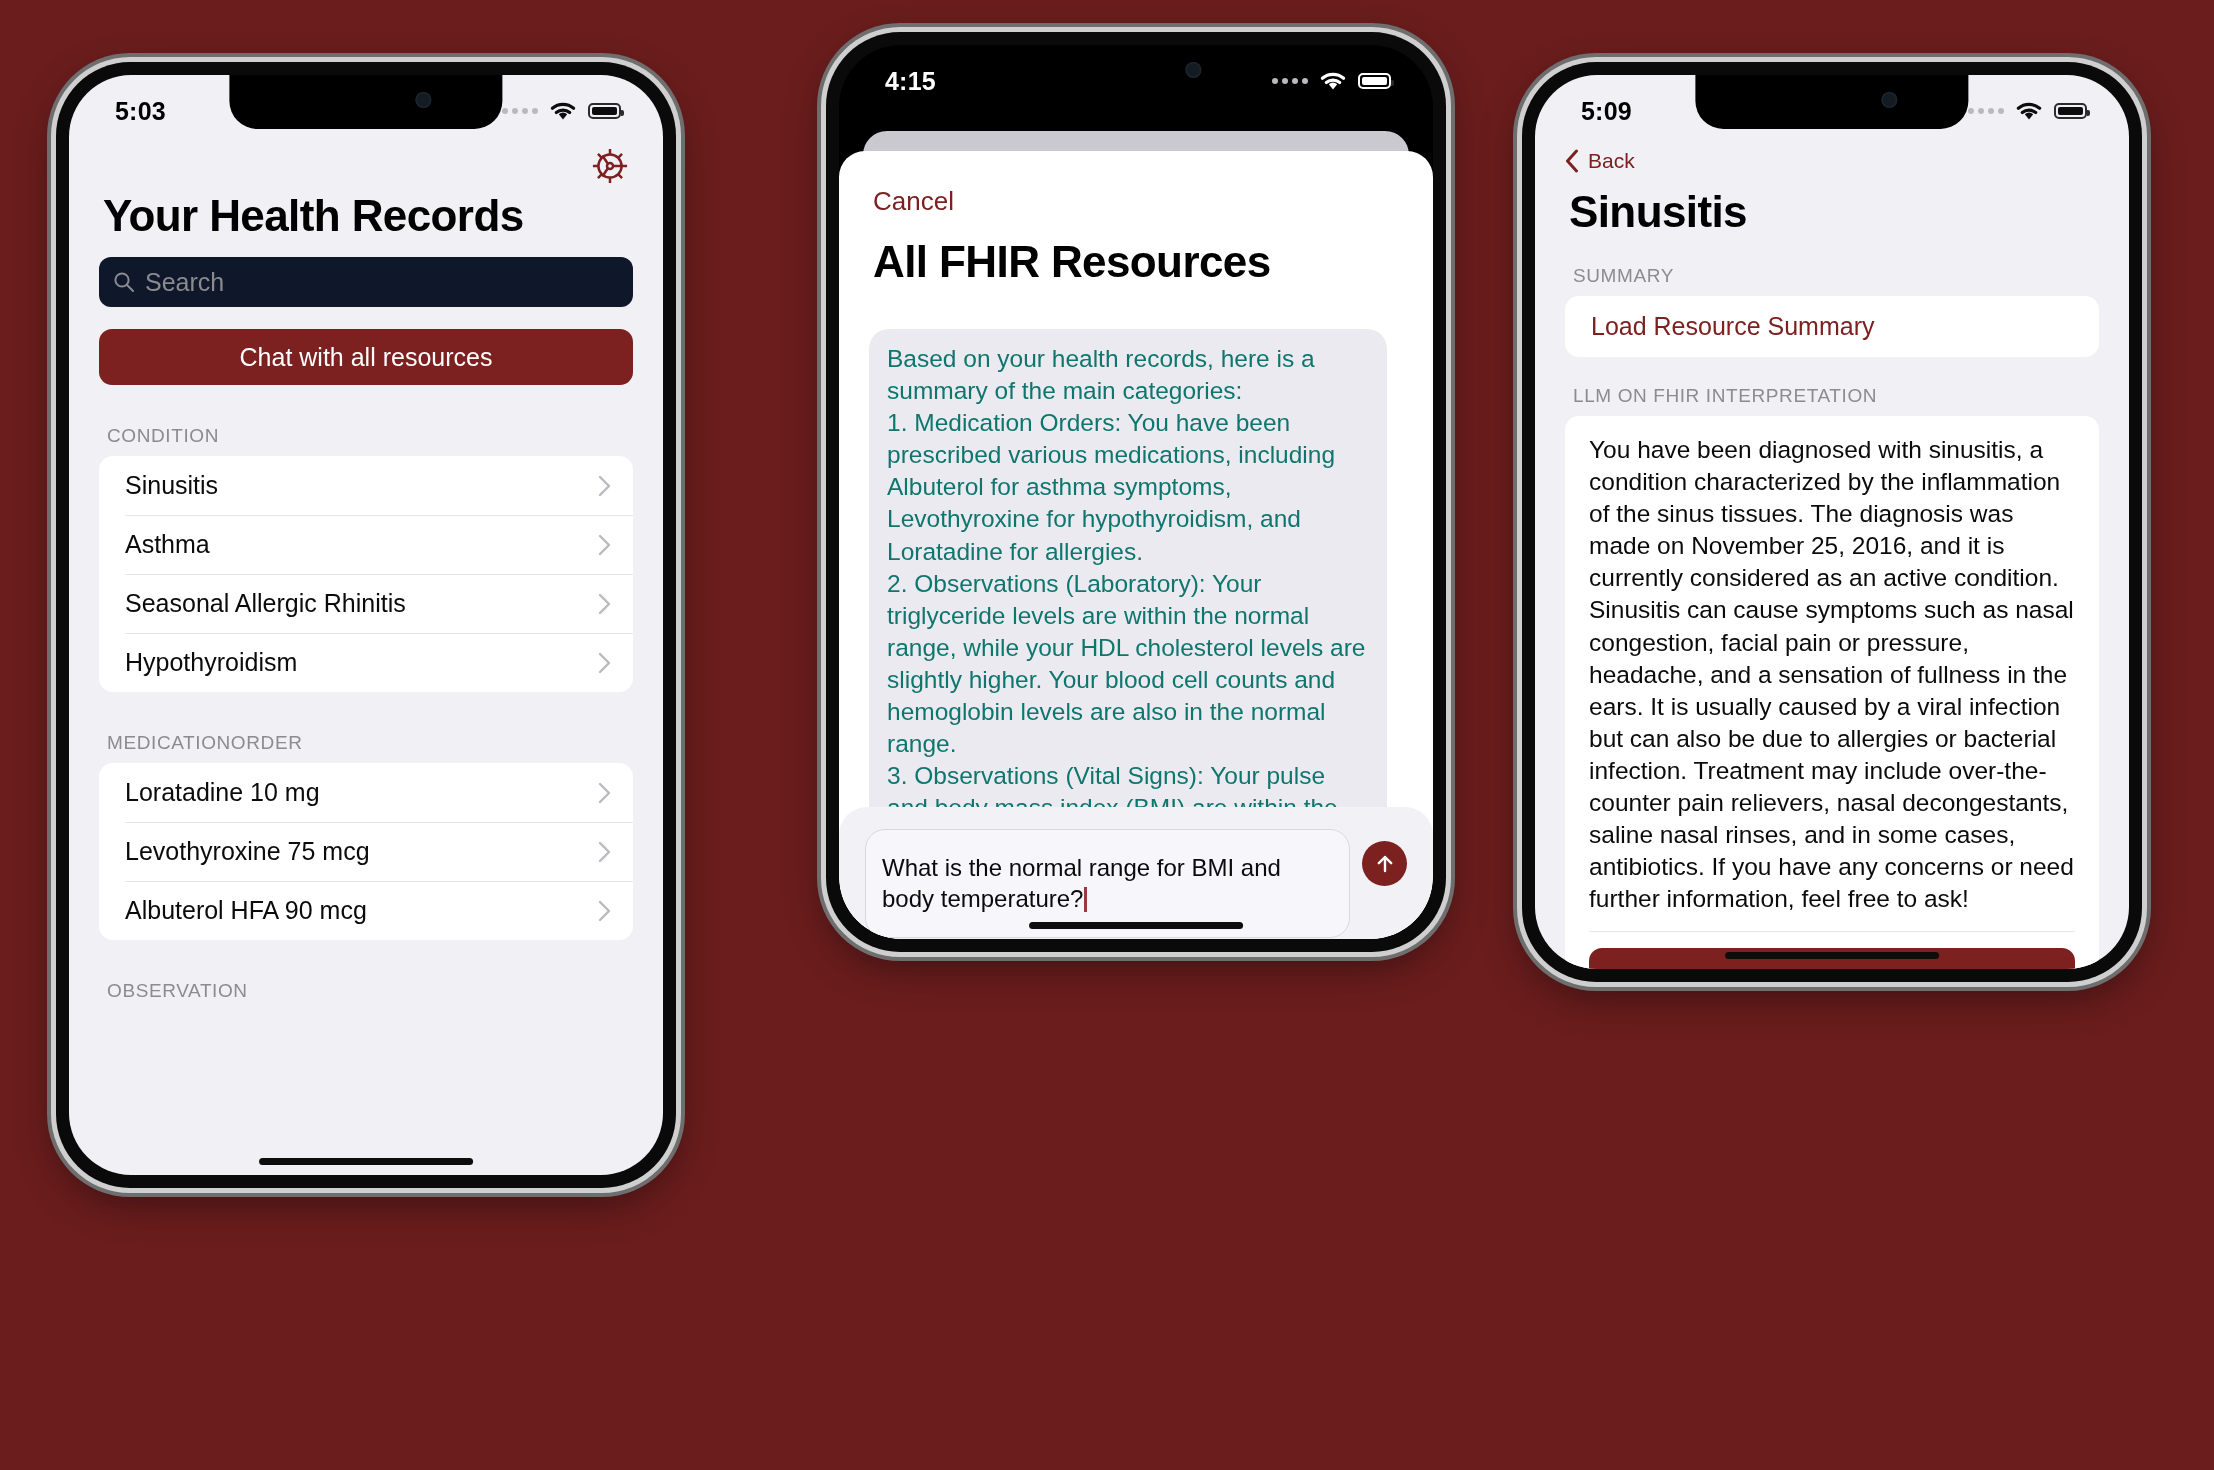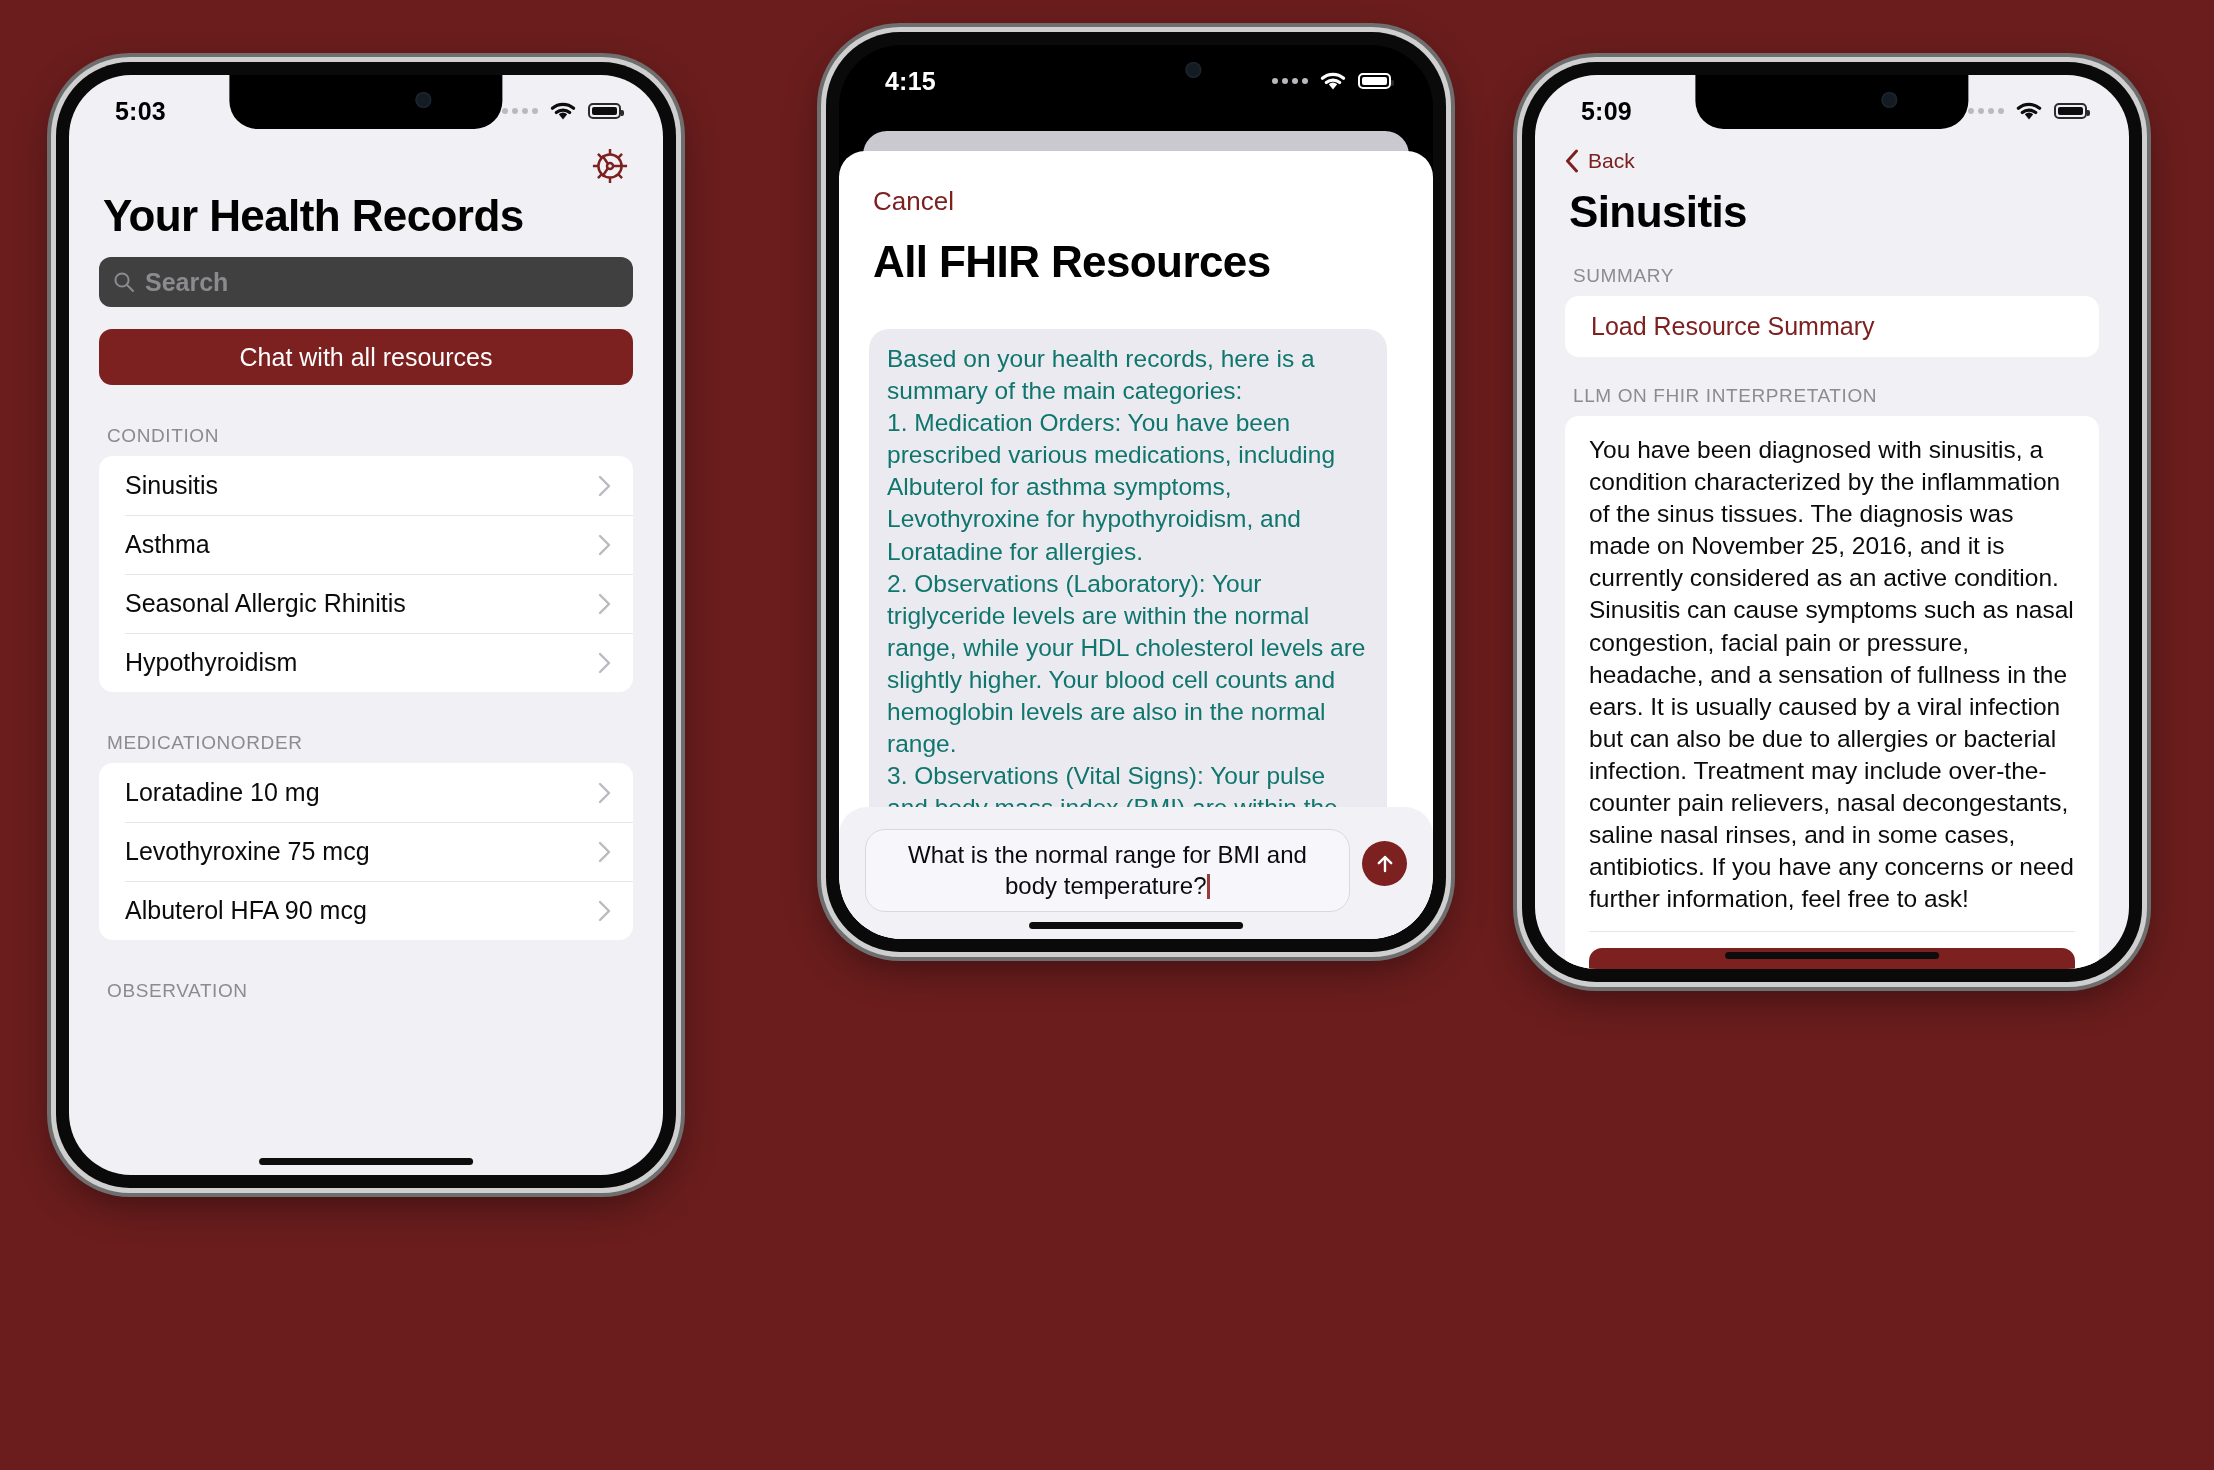--- a/index.html
+++ b/index.html
@@ -67,24 +67,23 @@
   #phone1 { left: 56px; top: 62px; width: 620px; height: 1126px; }
   #phone1 .screen { background: #f1f0f5; }
   .p1-body { position: absolute; top: 58px; left: 0; right: 0; bottom: 0; overflow: hidden; }
   .gear-row { display: flex; justify-content: flex-end; padding: 14px 34px 0 0; }
   .gear { width: 38px; height: 38px; display: block; }
   .p1-title {
     font-size: 44px; font-weight: 700; color: #010101;
     padding: 8px 34px 0 34px; letter-spacing: -.6px; line-height: 1.05;
   }
   .searchbar {
-    margin: 18px 30px 0 30px; height: 50px; background: #404040;
+    margin: 18px 30px 0 30px; height: 50px; background: #0f172a;
     border-radius: 12px; display: flex; align-items: center; gap: 10px;
     padding: 0 14px;
-    font-weight: bold;
   }
   .searchbar .mag { width: 22px; height: 22px; flex: none; }
   .searchbar span { color: #8a8a8f; font-size: 25px; }
   .chat-all-btn {
     margin: 22px 30px 0 30px; height: 56px; background: #7c2020; color: #fff;
     border-radius: 13px; display: flex; align-items: center; justify-content: center;
     font-size: 25px; font-weight: 400;
   }
   .sect-hd {
     padding: 40px 0 9px 38px; font-size: 19px; color: #8b8b90;
@@ -132,23 +131,22 @@
     white-space: pre-wrap; word-wrap: break-word;
   }
   .bub-ai { background: #ebeaf0; max-width: 97%; }
   .composer {
     position: absolute; left: 0; right: 0; bottom: 0; height: 132px;
     background: #f2f1f5; border-radius: 28px 28px 60px 60px;
     display: flex; align-items: flex-start; gap: 12px; padding: 22px 26px 0 26px;
   }
   .composer-field {
     flex: 1; min-height: 66px; border: 1.5px solid #d9d8de; border-radius: 20px;
-    background: #f7f6fa; padding: 10px 16px; font-size: 24px; line-height: 1.28;
+    background: #f7f6fa; padding: 23px 16px; font-size: 24px; line-height: 1.28;
     color: #0b0b0b;
-    text-align: center;
   }
   .caret {
     display: inline-block; width: 2.5px; height: 25px; background: #9a3b3b;
     vertical-align: -5px; margin-left: 1px;
   }
   .send-btn {
     width: 45px; height: 45px; border-radius: 50%; background: #7c2020;
     display: flex; align-items: center; justify-content: center; flex: none;
     margin-top: 12px;
   }

